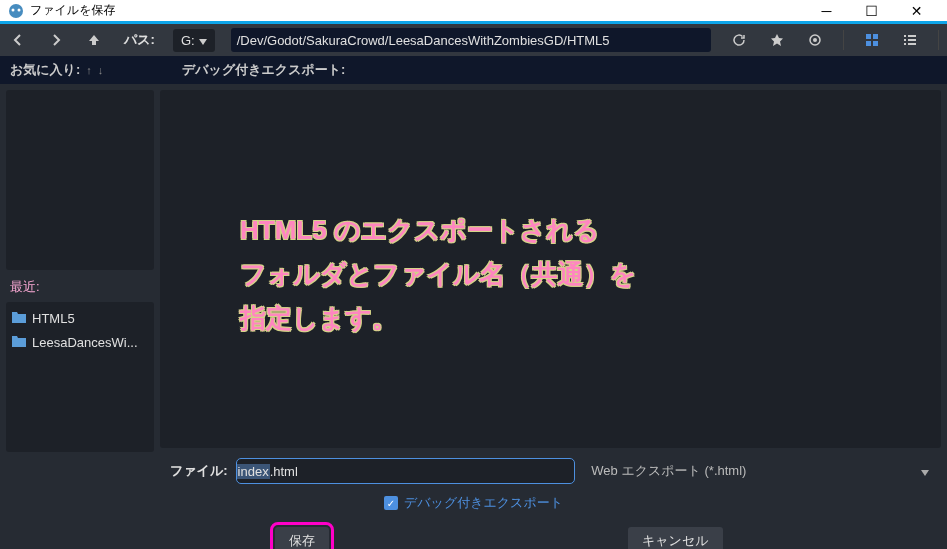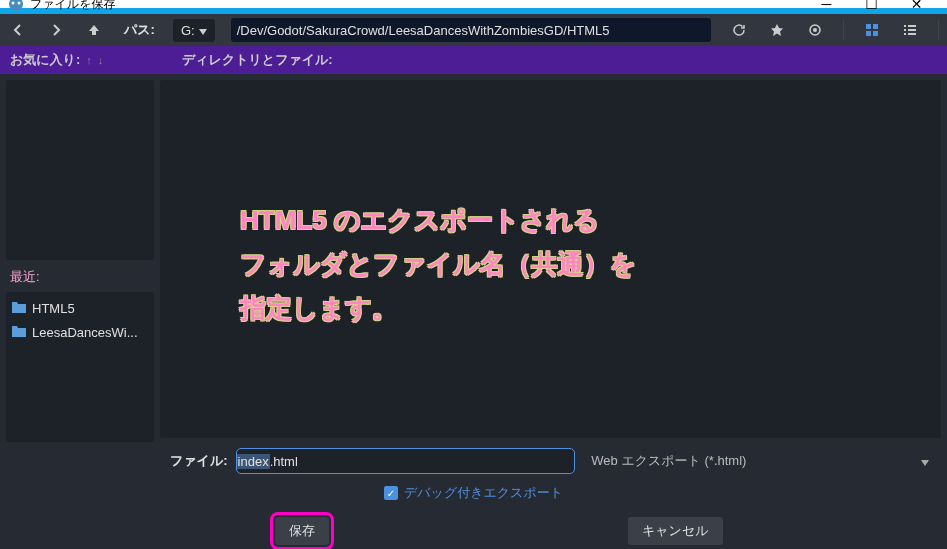--- a/index.html
+++ b/index.html
@@ -6,27 +6,27 @@
     body {
       font-family: -apple-system, "Segoe UI", Meiryo, sans-serif;
       background: #262b33;
       color: #e0e0e0;
       width: 947px;
       height: 549px;
       overflow: hidden;
       font-size: 13px;
     }
     .titlebar {
-      height: 14px;
+      height: 24px;
       background: #ffffff;
       color: #000000;
       display: flex;
       align-items: center;
       padding: 0 8px;
-      border-bottom: 6px solid #0ea5e9;
+      border-bottom: 3px solid #0ea5e9;
     }
     .titlebar-icon {
       width: 16px;
       height: 16px;
       margin-right: 6px;
       display: flex;
       align-items: center;
       justify-content: center;
     }
     .titlebar-title { flex: 1; font-size: 12px; }
@@ -85,21 +85,21 @@
       align-items: center;
     }
     .grid-icon { color: #4d90e0; }
     .create-folder-btn {
       color: #e0e0e0;
       padding: 0 10px;
       font-size: 13px;
     }
     .subheader {
       height: 28px;
-      background: #4c1d95;
+      background: #0f172a;
       display: flex;
       align-items: center;
       padding: 0 10px;
       color: #cccccc;
       font-size: 13px;
     }
     .subheader-left {
       width: 160px;
       display: flex;
       align-items: center;
@@ -323,21 +323,21 @@
   </div>
   <div class="divider"></div>
 </div>
 
 <div class="subheader">
   <div class="subheader-left">
     <span style="font-weight:bold;">お気に入り:</span>
     <span class="sort-arrow">↑</span>
     <span class="sort-arrow">↓</span>
   </div>
-  <div class="subheader-right">ディレクトリとファイル:</div>
+  <div class="subheader-right">デバッグ付きエクスポート:</div>
 </div>
 
 <div class="main-area">
   <div class="sidebar">
     <div class="sidebar-panel"></div>
     <div class="recent-label">最近:</div>
     <div class="recent-list">
       <div class="recent-item">
         <span class="folder-icon">
           <svg width="14" height="12" viewBox="0 0 14 12">

